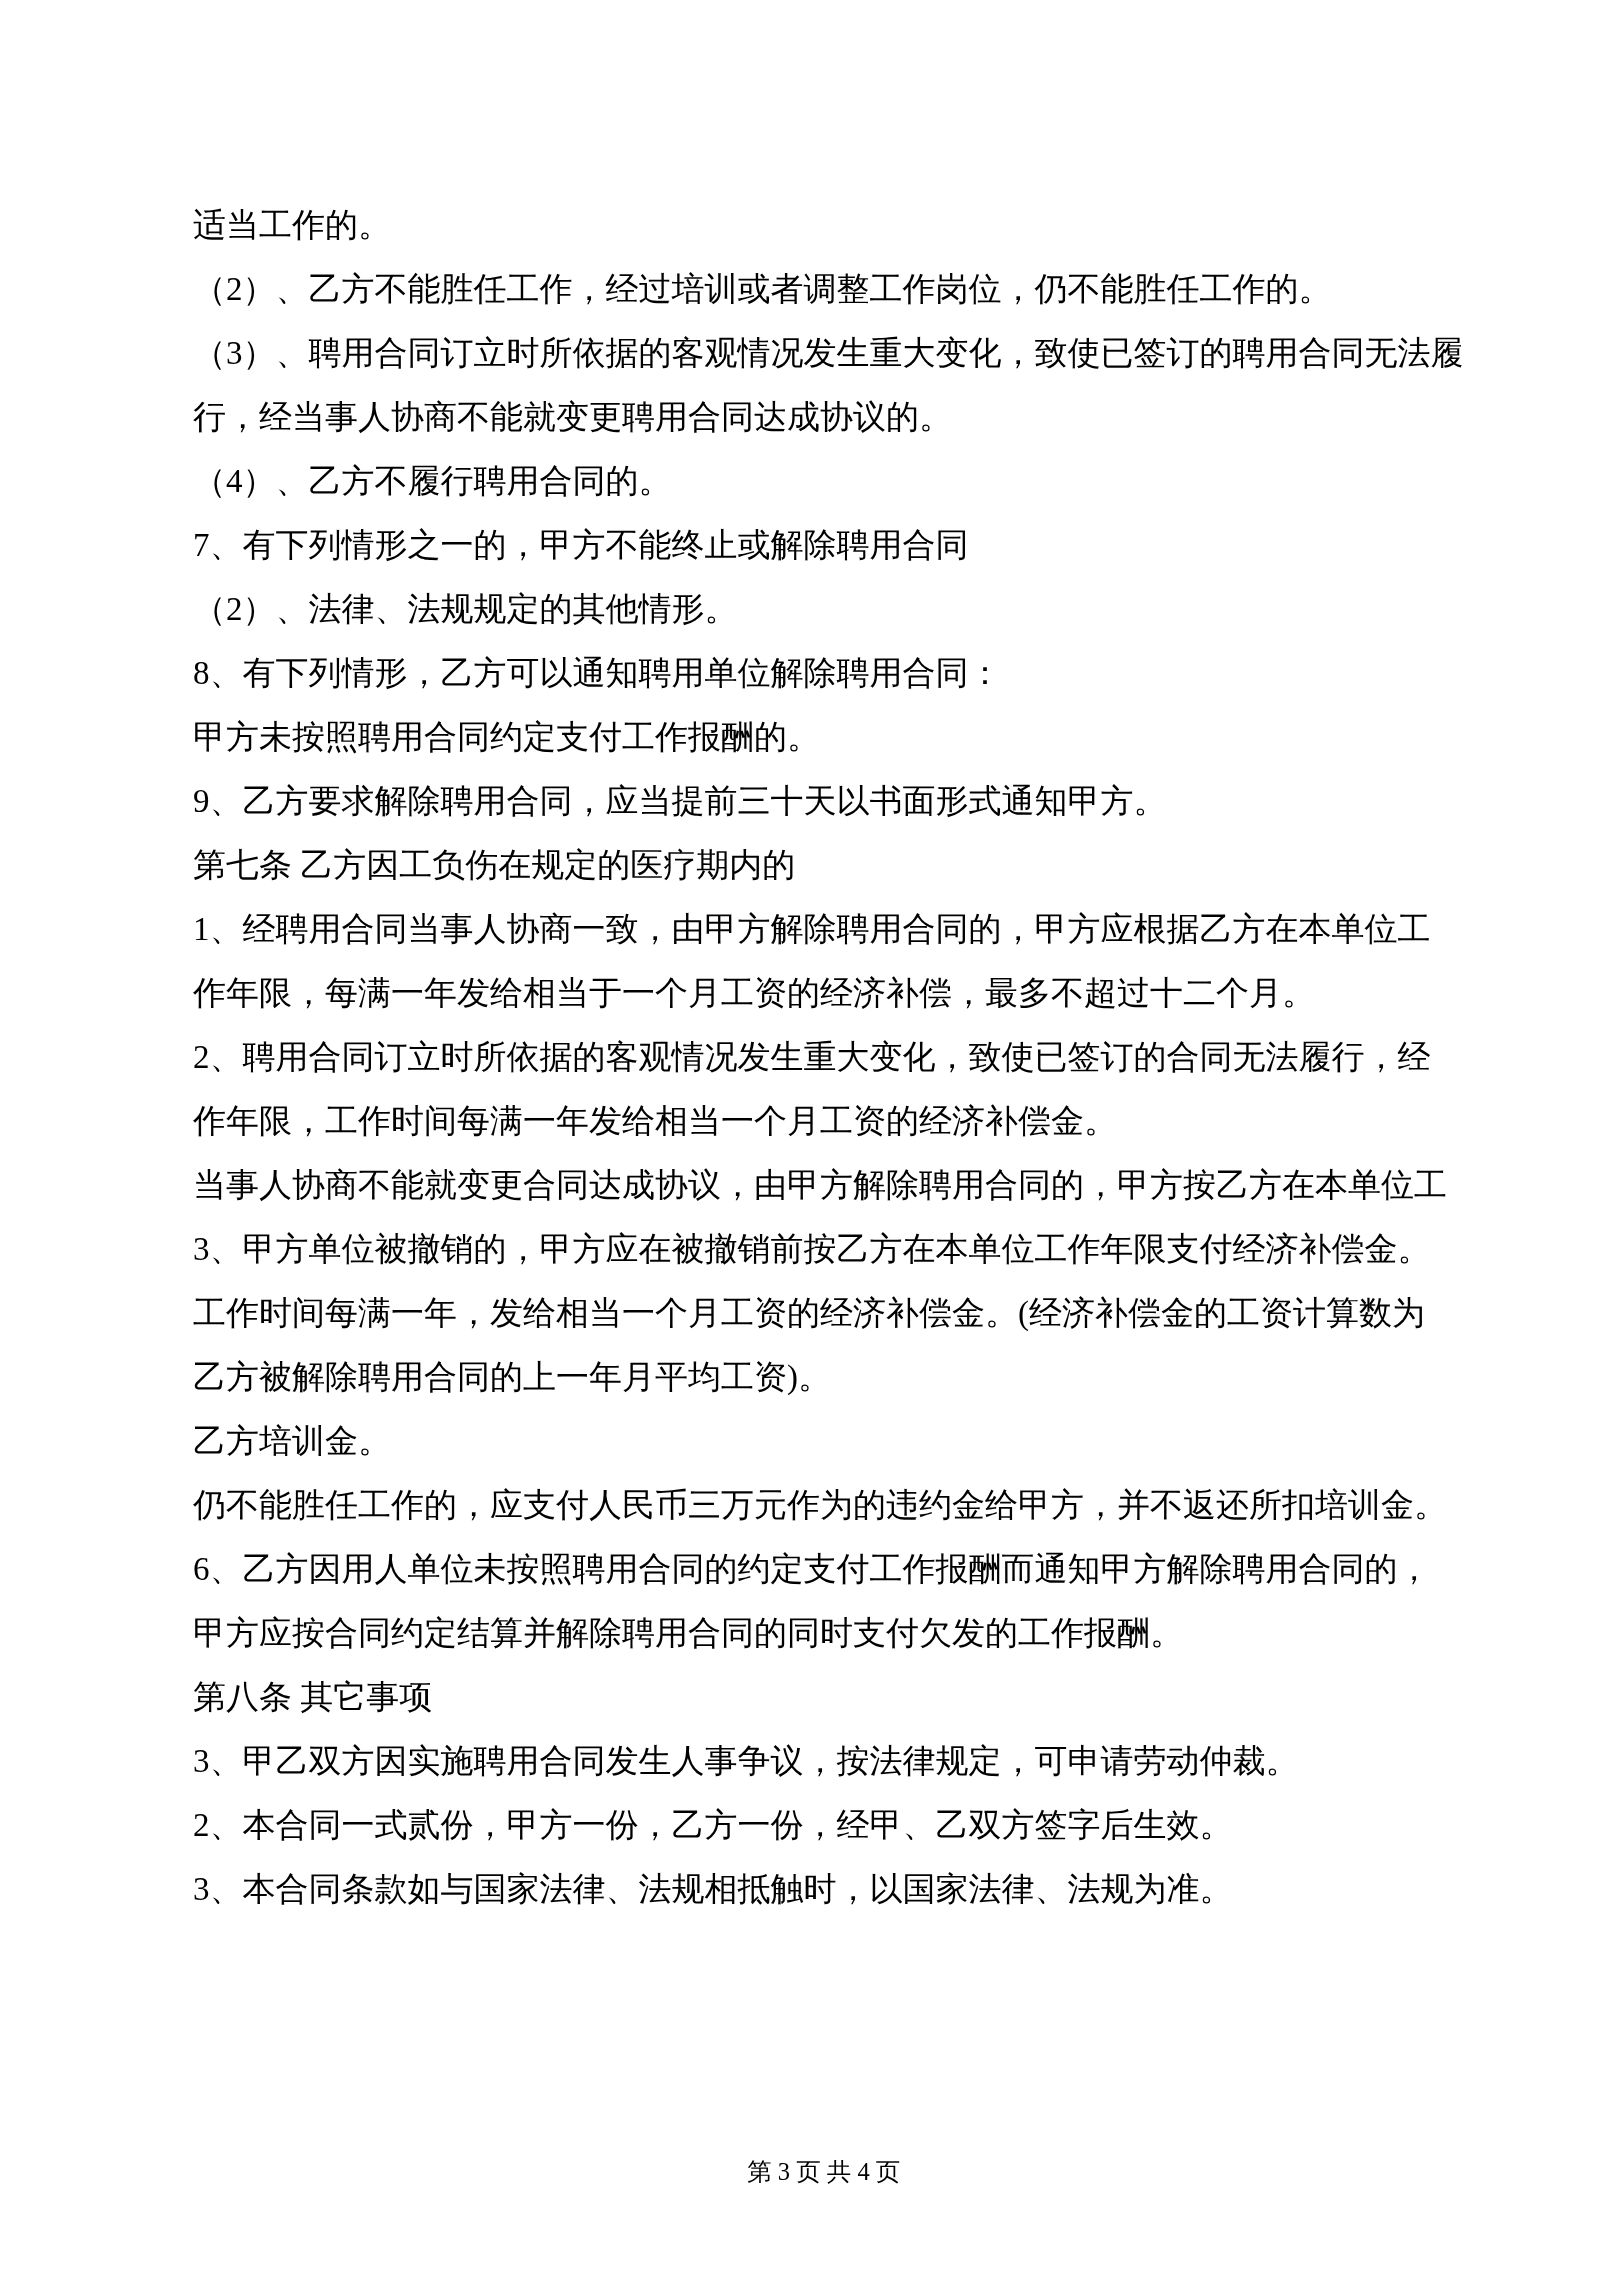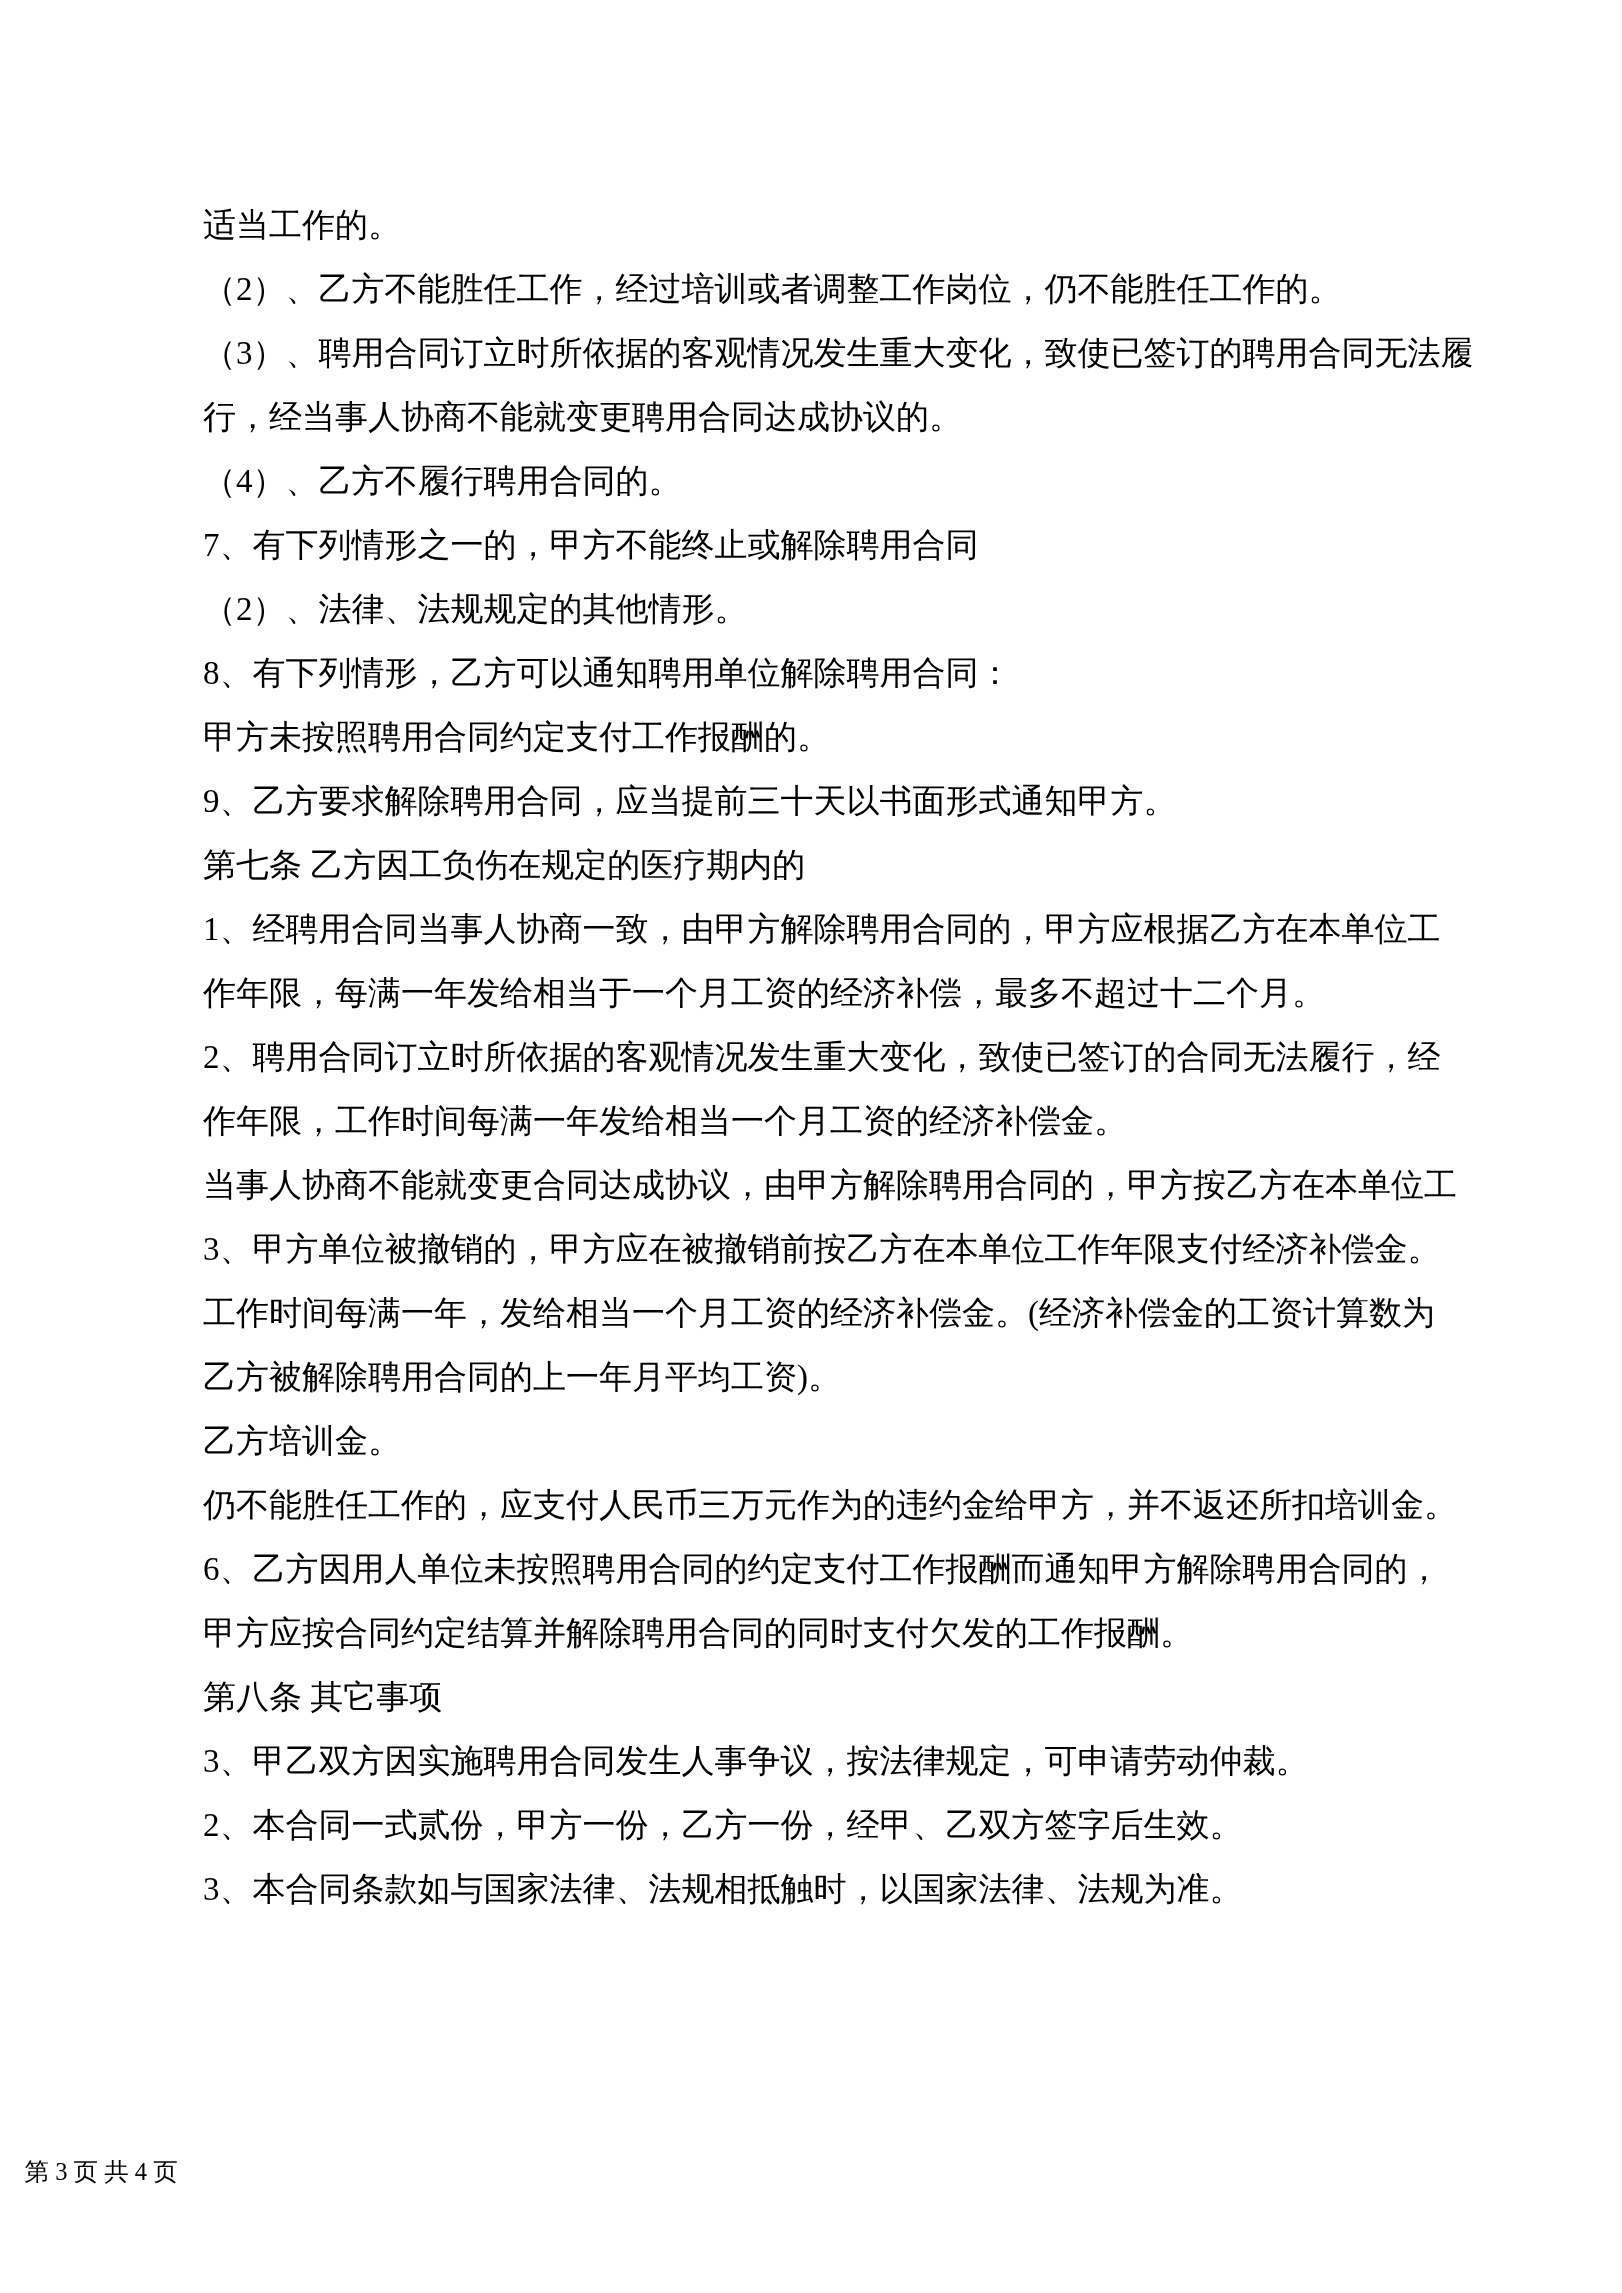--- a/index.html
+++ b/index.html
@@ -11,37 +11,37 @@
     position: relative;
     width: 1623px;
     height: 2294px;
     background: #ffffff;
     color: #000000;
     font-family: "Liberation Serif", "DejaVu Serif", serif;
     overflow: hidden;
   }
   .doc-body {
     position: absolute;
-    left: 203px;
+    left: 193px;
     top: 193px;
     width: 1273px;
   }
   .text-line {
     height: 64px;
     line-height: 64px;
     font-size: 33px;
     white-space: pre;
     letter-spacing: 0px;
   }
   .page-footer {
     position: absolute;
     left: 0;
     top: 2118px;
     width: 1623px;
-    text-align: left;
+    text-align: center;
     font-size: 24.5px;
     line-height: 36px;
     white-space: pre;
   }
 </style>
 </head>
 <body>
 
 <div class="page">
   <div class="doc-body" id="doc-body">

